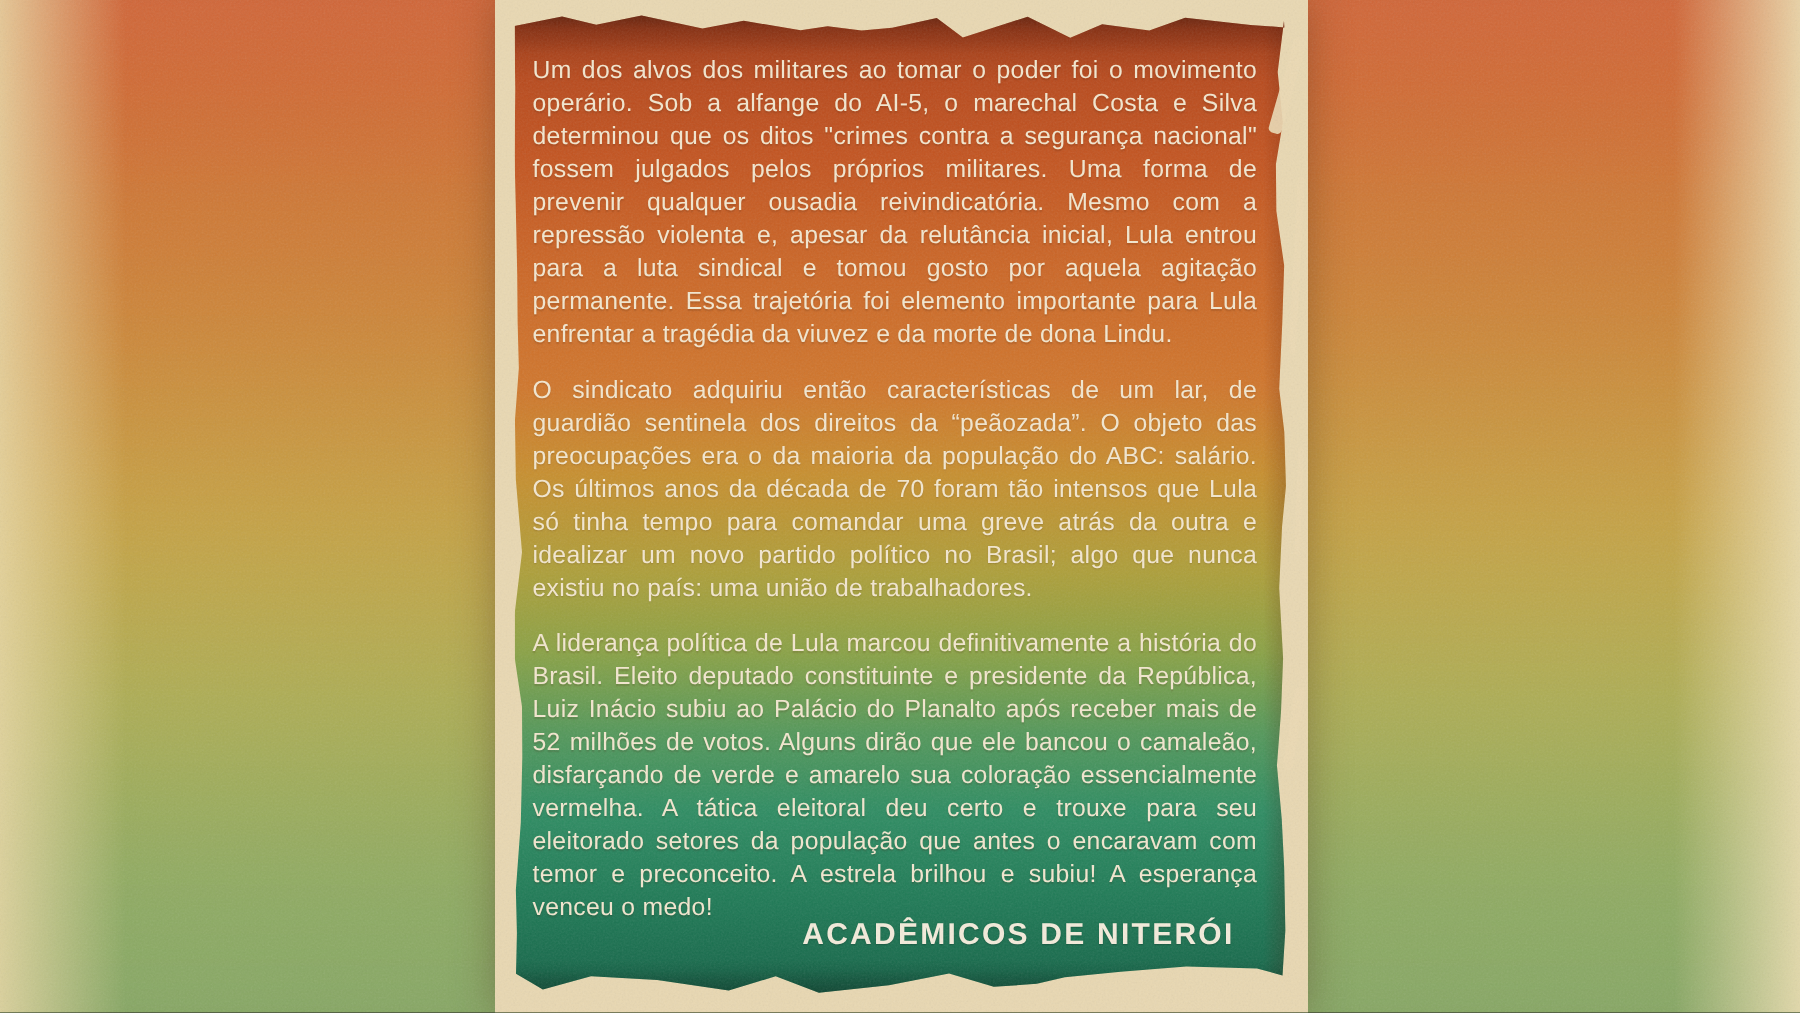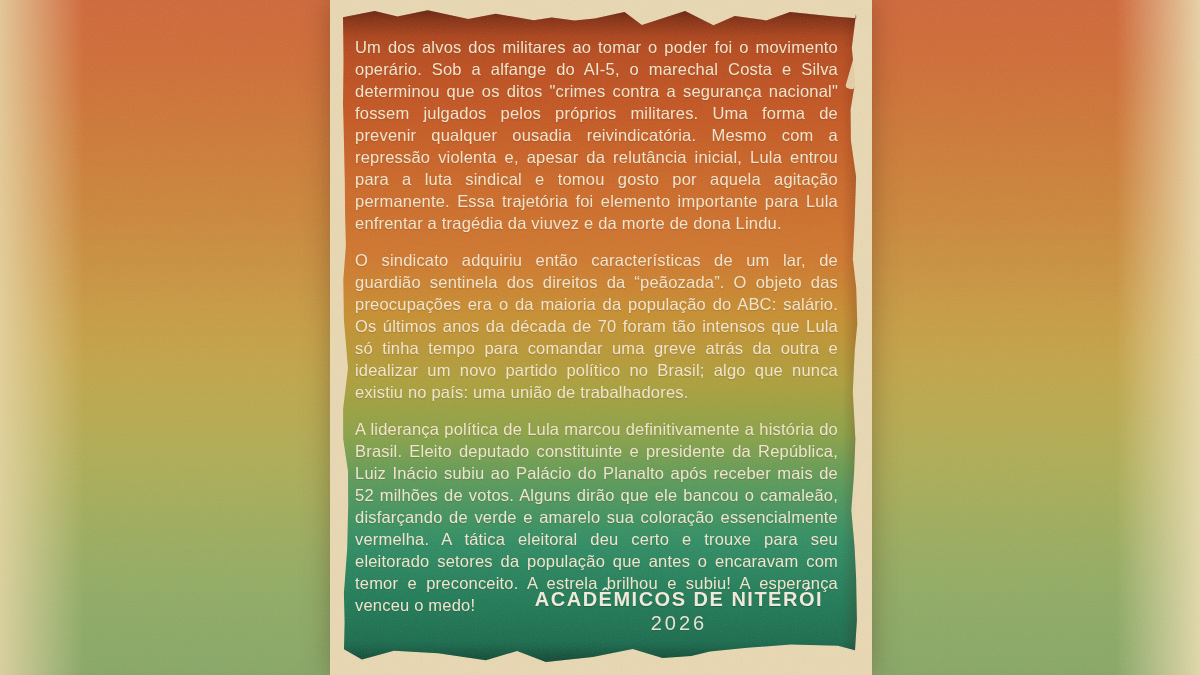--- a/index.html
+++ b/index.html
@@ -86,21 +86,20 @@
     <div class="streak s2"></div>
     <div class="streak s3"></div>
     <div class="streak s4"></div>
 
     <div class="content">
       <p>Um dos alvos dos militares ao tomar o poder foi o movimento operário. Sob a alfange do AI-5, o marechal Costa e Silva determinou que os ditos "crimes contra a segurança nacional" fossem julgados pelos próprios militares. Uma forma de prevenir qualquer ousadia reivindicatória. Mesmo com a repressão violenta e, apesar da relutância inicial, Lula entrou para a luta sindical e tomou gosto por aquela agitação permanente. Essa trajetória foi elemento importante para Lula enfrentar a tragédia da viuvez e da morte de dona Lindu.</p>
       <p>O sindicato adquiriu então características de um lar, de guardião sentinela dos direitos da “peãozada”. O objeto das preocupações era o da maioria da população do ABC: salário. Os últimos anos da década de 70 foram tão intensos que Lula só tinha tempo para comandar uma greve atrás da outra e idealizar um novo partido político no Brasil; algo que nunca existiu no país: uma união de trabalhadores.</p>
       <p>A liderança política de Lula marcou definitivamente a história do Brasil. Eleito deputado constituinte e presidente da República, Luiz Inácio subiu ao Palácio do Planalto após receber mais de 52 milhões de votos. Alguns dirão que ele bancou o camaleão, disfarçando de verde e amarelo sua coloração essencialmente vermelha. A tática eleitoral deu certo e trouxe para seu eleitorado setores da população que antes o encaravam com temor e preconceito. A estrela brilhou e subiu! A esperança venceu o medo!</p>
       <div class="footer">
         <div class="title">ACADÊMICOS DE NITERÓI</div>
-        <div class="year">2026</div>
       </div>
     </div>
   </div>
 
   <svg class="grain" xmlns="http://www.w3.org/2000/svg">
     <filter id="noiseF">
       <feTurbulence type="fractalNoise" baseFrequency="0.8" numOctaves="2" stitchTiles="stitch"></feTurbulence>
       <feColorMatrix type="saturate" values="0"></feColorMatrix>
     </filter>
     <rect width="100%" height="100%" filter="url(#noiseF)"></rect>

